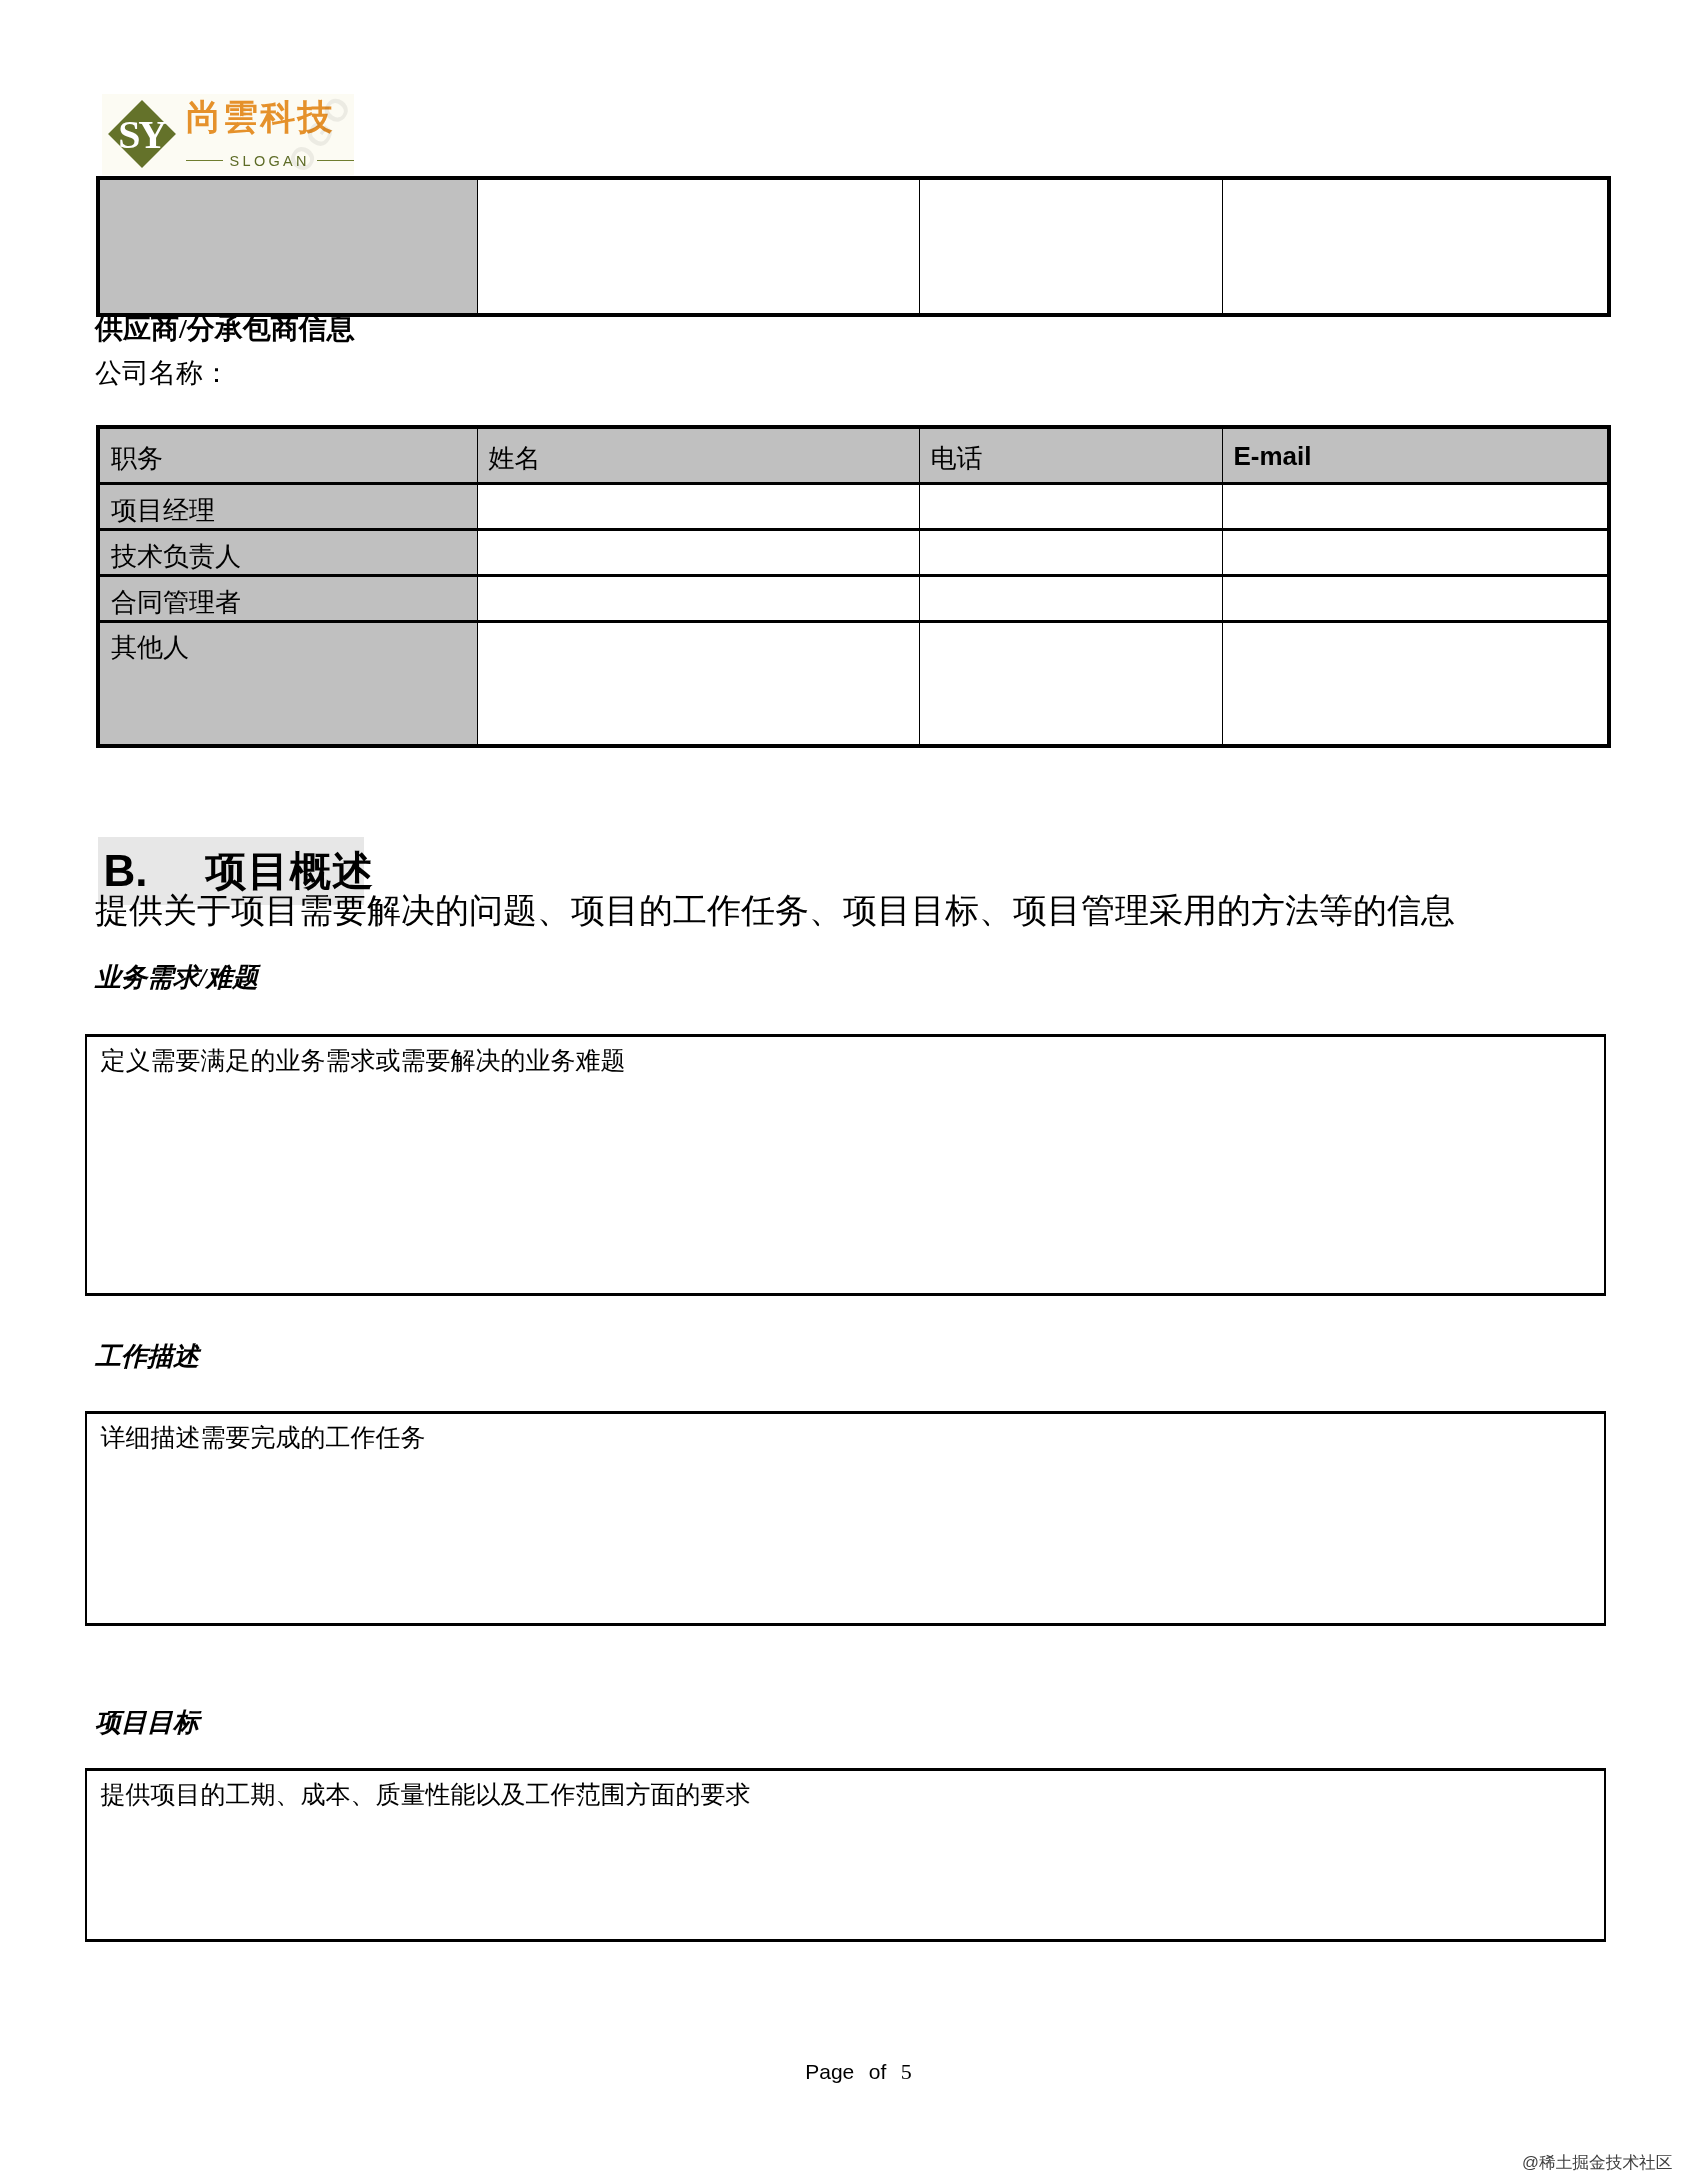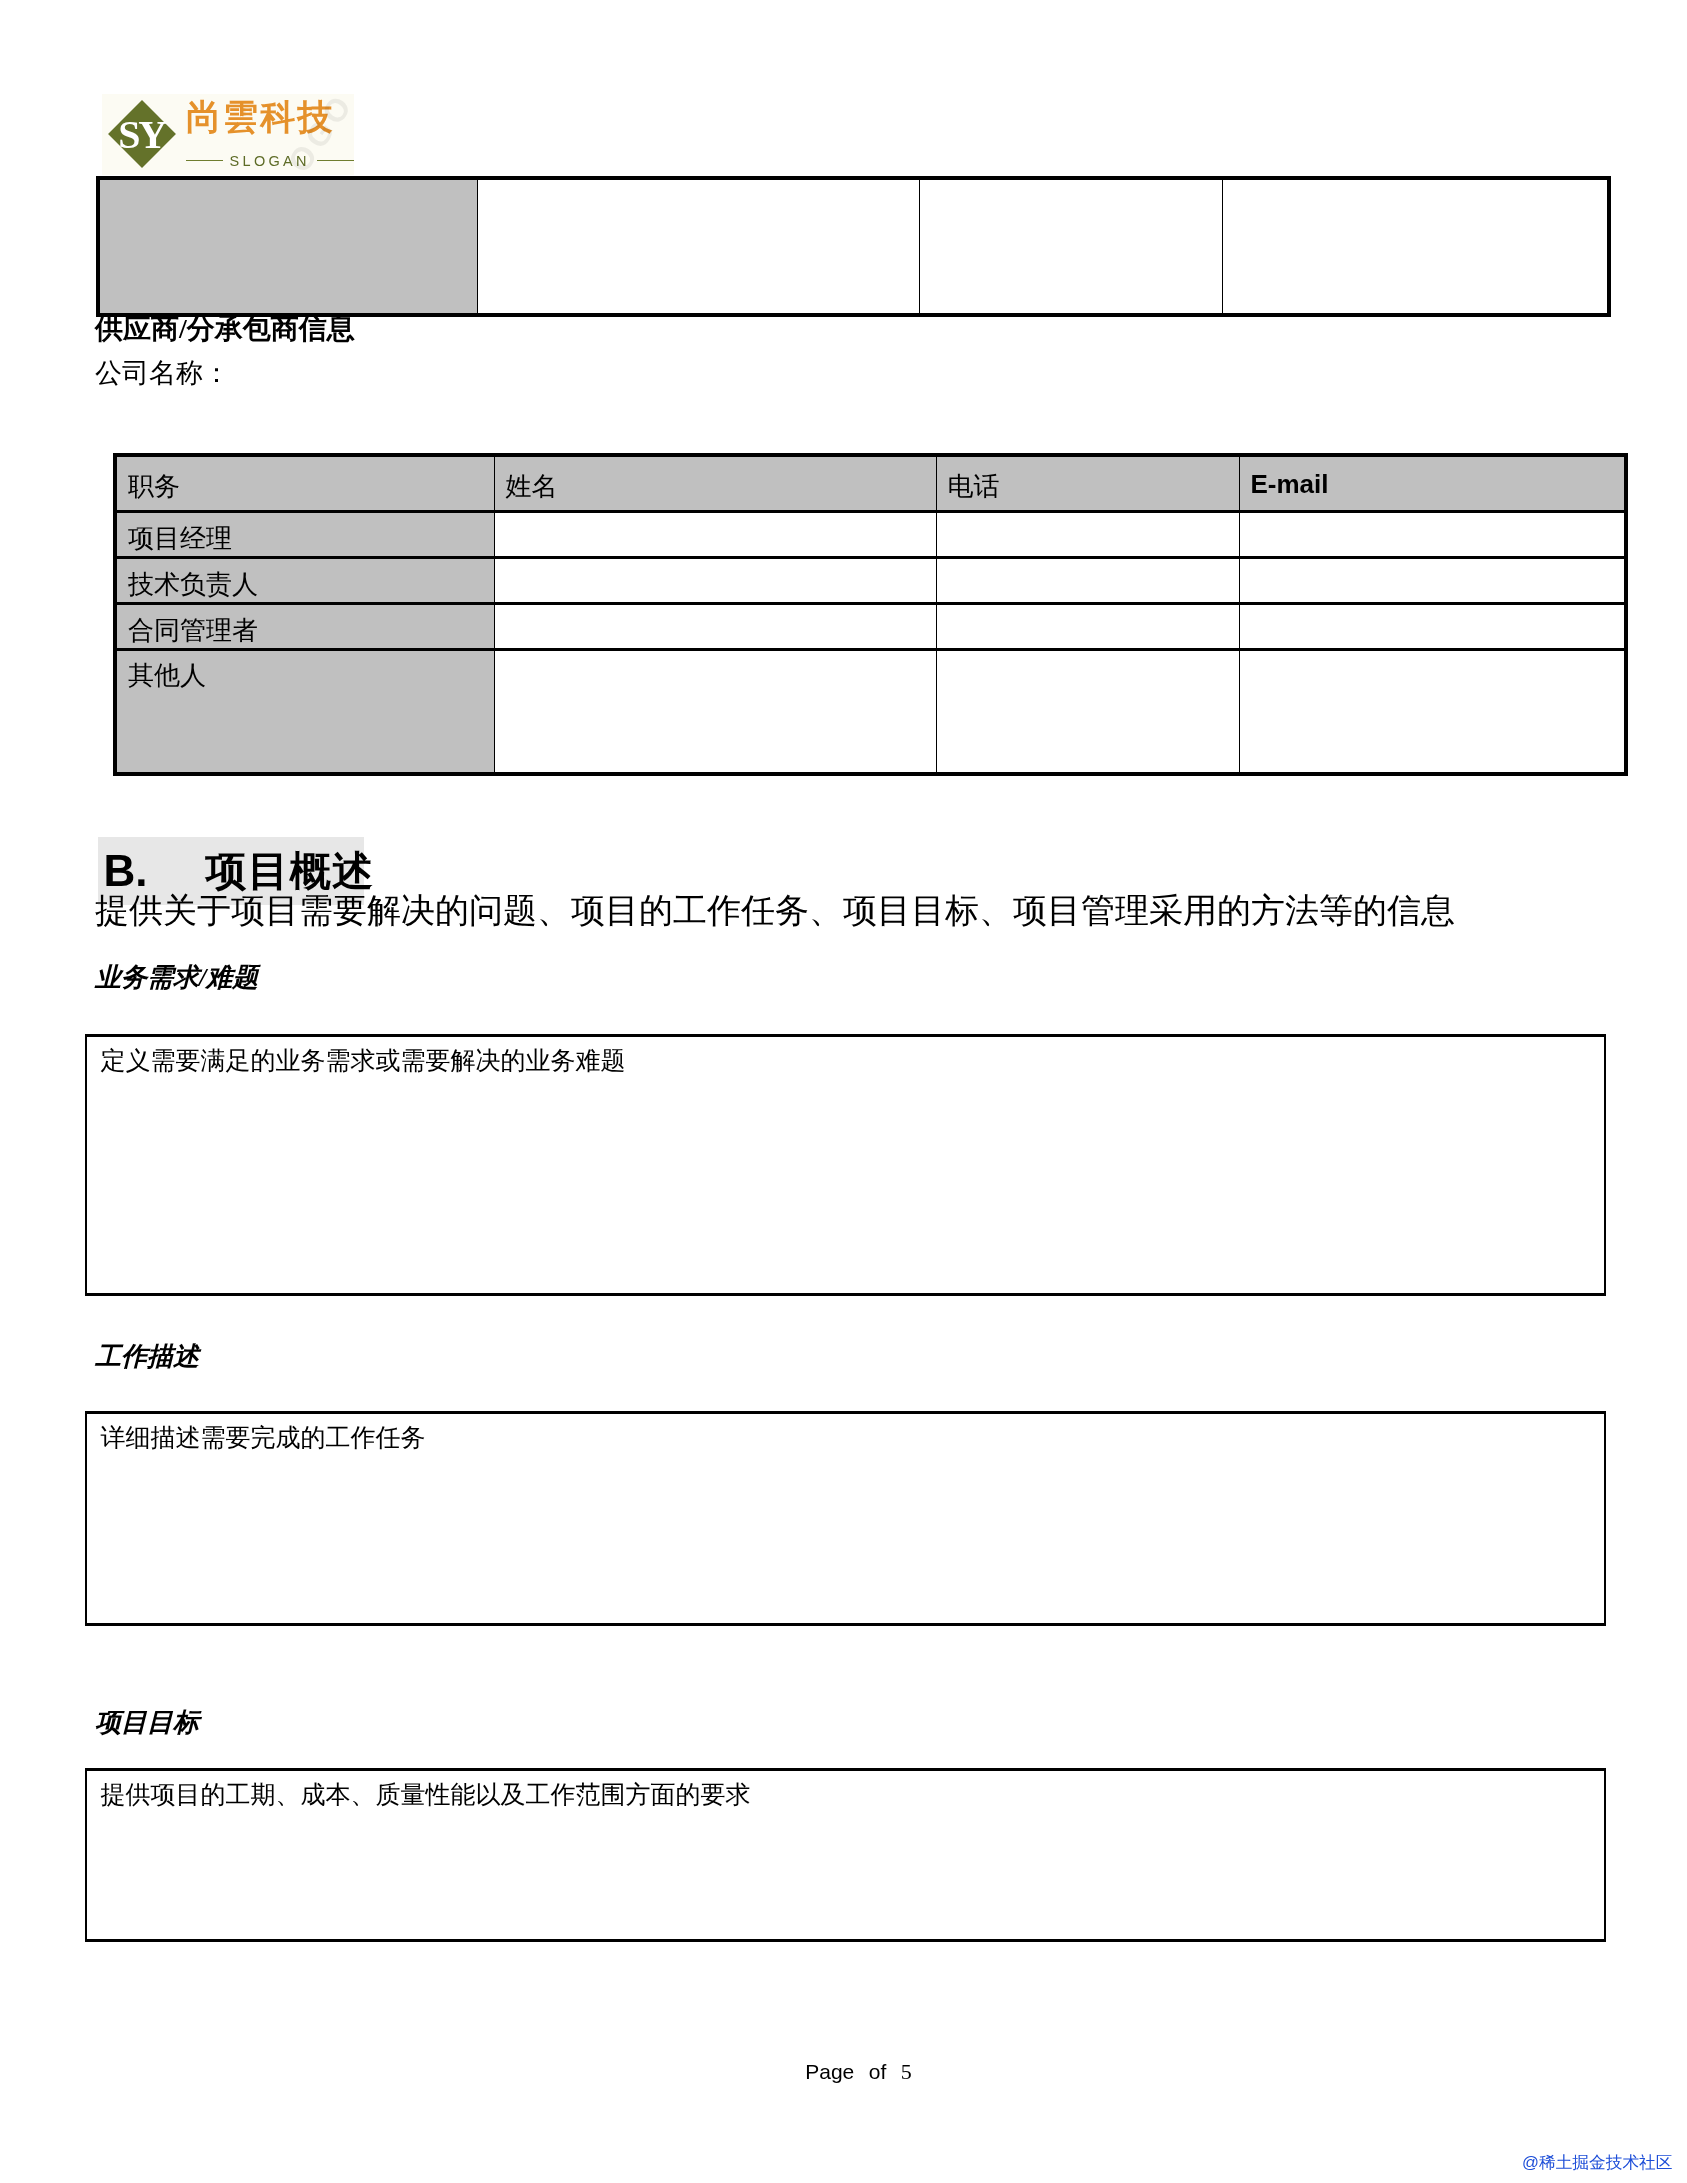--- a/index.html
+++ b/index.html
@@ -29,21 +29,21 @@
         letter-spacing:3.3px;color:#5d6b26;}
 
   
   table.doc-table{border-collapse:collapse;table-layout:fixed;
         border:4.5px solid #000;}
   table.doc-table td{border:1.7px solid #000;border-top-width:3.3px;border-bottom-width:3.3px;
         padding:7.8px 0 0 11px;vertical-align:top;font-size:26px;overflow:hidden;}
   td.gray{background:#c0c0c0;}
   .carryover{left:96px;top:176px;width:1511px;}
   .carryover td{height:125px;}
-  .contacts{left:113px;top:425px;width:1511px;margin-top:28px;}
+  .contacts{left:96px;top:425px;width:1511px;}
   .contacts tr.hdr td{height:41px;padding-top:12.3px;}
   .contacts tr.std td{height:35px;}
   .contacts tr.tall td{height:114px;}
   td.th-role{padding-left:35px;}
   td.th-email{font-family:"Liberation Sans",sans-serif;font-weight:bold;font-size:29px;padding-top:10px;}
 
   
   .doc-title{left:95px;top:310px;font-size:28px;font-weight:bold;}
   .doc-label{left:95px;top:355px;font-size:27px;}
 
@@ -66,21 +66,21 @@
   .box2{top:1411px;height:215px;}
   .box3{top:1768px;height:174px;}
   .box-text{font-size:25px;line-height:1.3;}
 
   
   .footer{left:15px;top:2059px;width:1687px;text-align:center;
         font-family:"Liberation Sans",sans-serif;font-size:21px;}
   .footer .gap{display:inline-block;width:14.5px;}
   .page-num{font-family:"Liberation Serif",serif;font-size:22px;}
   .site-wm{right:14.5px;top:2151px;font-family:"Liberation Sans",sans-serif;
-        font-size:16.7px;color:#1d4ed8;}
+        font-size:16.7px;color:#404040;}
 </style>
 </head>
 <body>
 
 <div class="page">
 
   <div class="abs logo">
     <span class="logo-wm">LOGO</span>
     <div class="diamond-wrap">
       <div class="diamond"></div>

